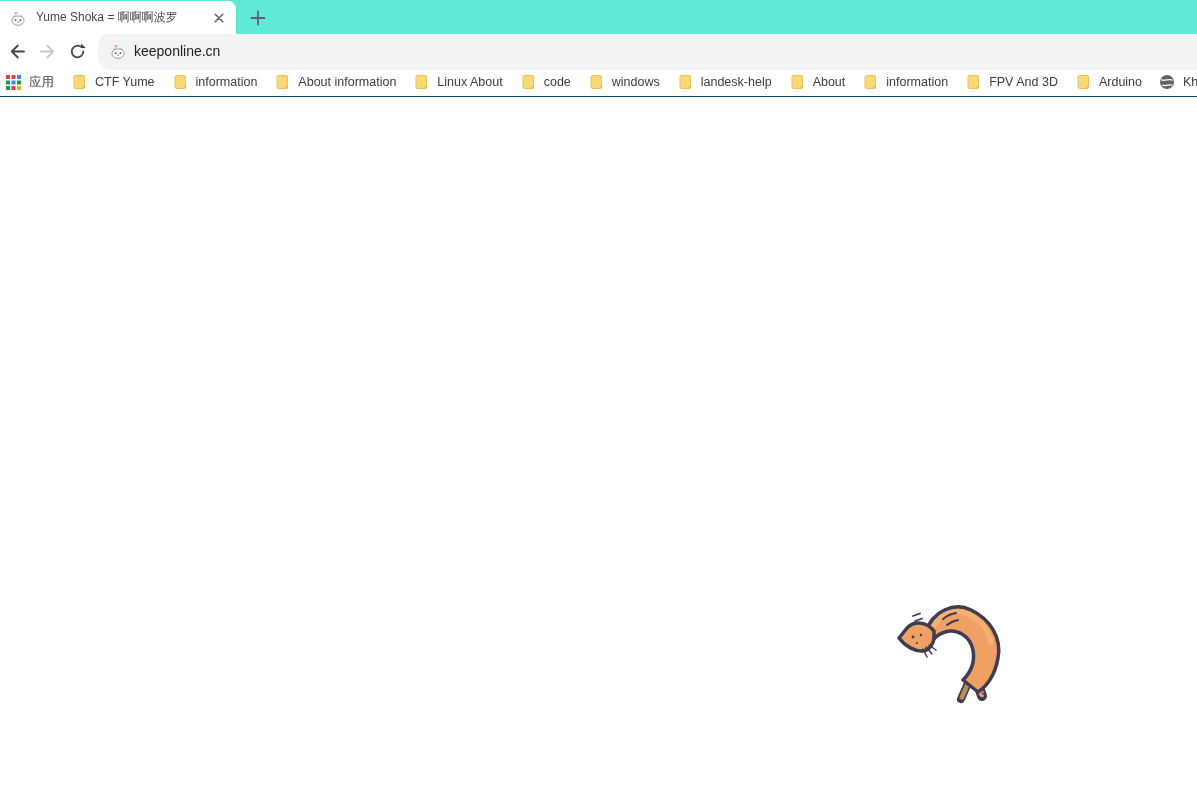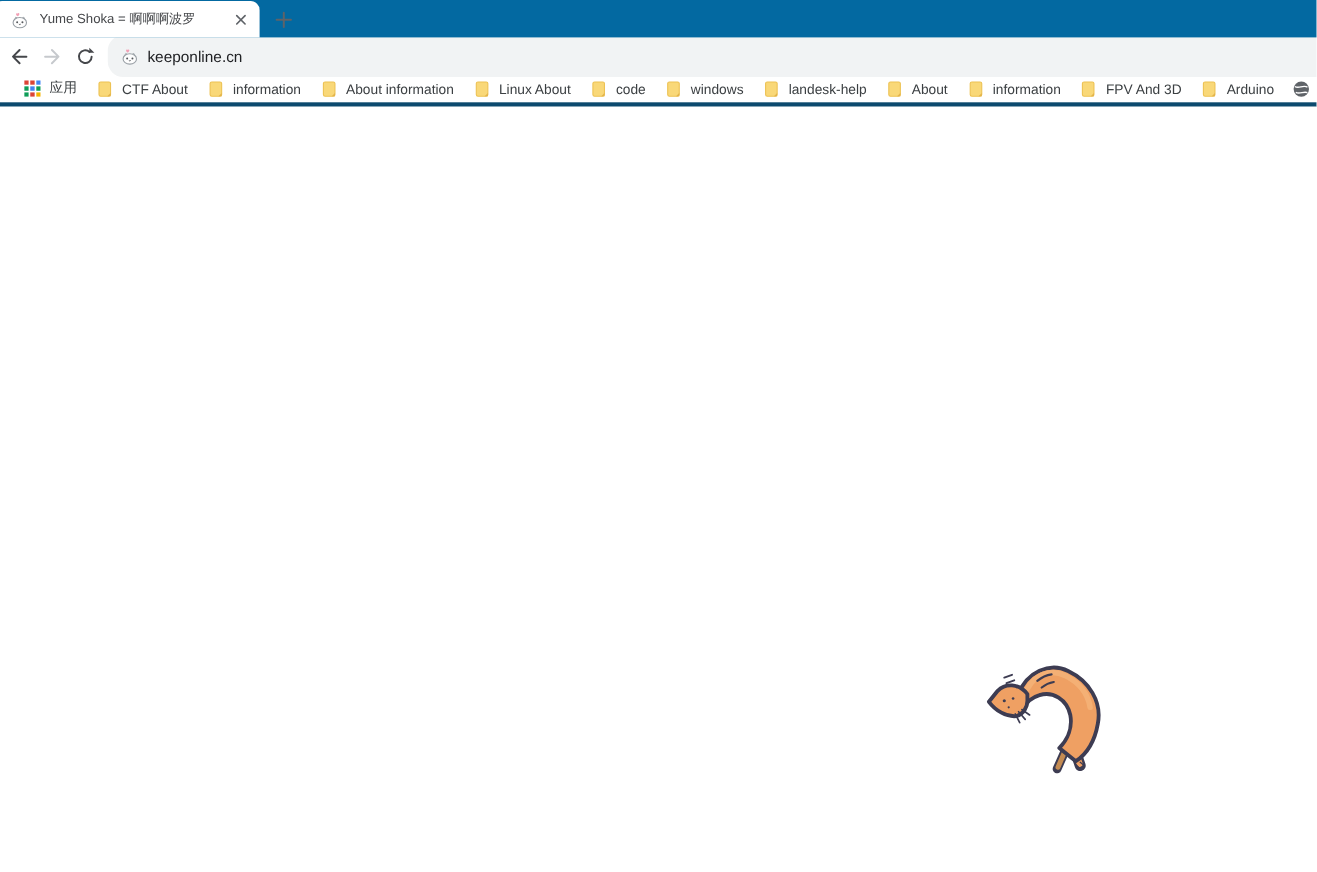--- a/index.html
+++ b/index.html
@@ -1,20 +1,20 @@
 <!DOCTYPE html>
 <html><head>
 <meta charset="utf-8">
 <style>
   * { margin:0; padding:0; box-sizing:border-box; }
   html,body { width:1197px; height:793px; overflow:hidden; background:#fff;
     font-family:"Liberation Sans","DejaVu Sans",sans-serif; }
 
   
-  .tabstrip { position:relative; height:34px; background:#0369a1; }
+  .tabstrip { position:relative; height:34px; background:#5eead4; }
   .tab { position:absolute; left:-6px; top:1px; width:242px; height:33px;
     background:#fff; border-radius:8px 8px 0 0; display:flex; align-items:center;
     padding:0 8px 0 16px; }
   .tab-title { flex:1; font-size:12px; color:#45474a; white-space:nowrap;
     overflow:hidden; margin:0 6px 0 10px; }
   .icon-btn { display:flex; align-items:center; justify-content:center;
     border:none; background:transparent; cursor:pointer; }
   .tab-close { width:18px; height:18px; border-radius:50%; }
   .newtab { position:absolute; left:244px; top:4px; width:28px; height:28px;
     border-radius:50%; }
@@ -22,22 +22,22 @@
   
   .toolbar { height:34px; background:#fff; display:flex; align-items:center;
     padding-left:2px; }
   .nav-btn { width:30px; height:30px; border-radius:50%; }
   .omnibox { flex:1; height:38px; margin-left:6px; background:#f1f3f4;
     border-radius:14px 0 0 14px; display:flex; align-items:center;
     padding-left:12px; }
   .omni-url { font-size:14px; color:#202124; margin-left:8px; white-space:nowrap; }
 
   
-  .bookmarks { height:29px; background:#fff; border-bottom:4px solid #0c4a6e;
-    display:flex; align-items:center; padding-left:22px; gap:17px;
+  .bookmarks { height:29px; background:#fff; border-bottom:1px solid #0c4a6e;
+    display:flex; align-items:center; padding-left:6px; gap:17px;
     overflow:hidden; white-space:nowrap; }
   .bm { display:flex; align-items:center; gap:8px; cursor:pointer; flex:0 0 auto; }
   .bm-label { font-size:12.5px; color:#3c4043; }
 
   
   .page { position:relative; height:695px; background:#fff; }
   .cat { position:absolute; left:893px; top:500px; width:120px; height:110px; }
 
   svg { display:block; }
 </style>
@@ -123,21 +123,21 @@
     <span class="bm-label">应用</span>
   </div>
 
   <div class="bm">
     <span>
         <svg width="16" height="16" viewBox="0 0 16 16">
           <rect x="3" y="1.5" width="10.5" height="13" rx="1.5" fill="#f9d878" stroke="#edc253" stroke-width="1"></rect>
           <path d="M10.6 14.5 L13.5 11.6 V14.5 Z" fill="#e3b44b"></path>
         </svg>
       </span>
-    <span class="bm-label">CTF About</span>
+    <span class="bm-label">CTF Yume</span>
   </div>
 
   <div class="bm">
     <span>
         <svg width="16" height="16" viewBox="0 0 16 16">
           <rect x="3" y="1.5" width="10.5" height="13" rx="1.5" fill="#f9d878" stroke="#edc253" stroke-width="1"></rect>
           <path d="M10.6 14.5 L13.5 11.6 V14.5 Z" fill="#e3b44b"></path>
         </svg>
       </span>
     <span class="bm-label">information</span>

